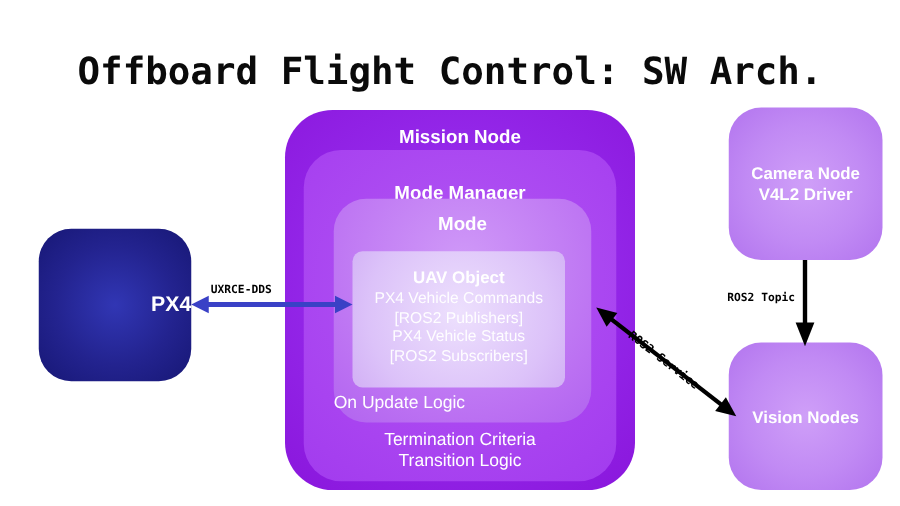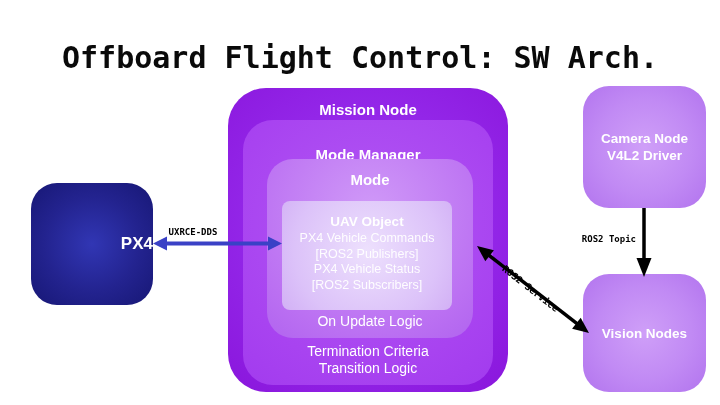--- a/index.html
+++ b/index.html
@@ -40,21 +40,21 @@
   }
   .box-label{
     text-align:center;color:#ffffff;font-weight:bold;font-size:15px;
   }
   .mission > .box-label{padding-top:13px;}
   .manager > .box-label{padding-top:14px;margin-top:12px;}
   .mode > .box-label{padding-top:12px;}
   .uav-title{color:#fff;font-weight:bold;font-size:13.5px;margin-bottom:2px;}
   .uav-line{color:rgba(255,255,255,.95);font-size:12.5px;line-height:15.5px;}
   .on-update{
-    position:absolute;left:0;bottom:9px;width:100%;text-align:center;
+    position:absolute;left:0;bottom:9px;width:100%;
     color:#fff;font-size:14px;
   }
   .trans-block{
     position:absolute;left:0;bottom:8px;width:100%;text-align:center;
     color:#fff;font-size:14px;line-height:17px;
   }
   
   .camera{
     left:583px;top:86px;width:123px;height:122px;
     background:radial-gradient(circle at 50% 50%, #cf9ff8 0%, #c18af4 55%, #b274ee 100%);

